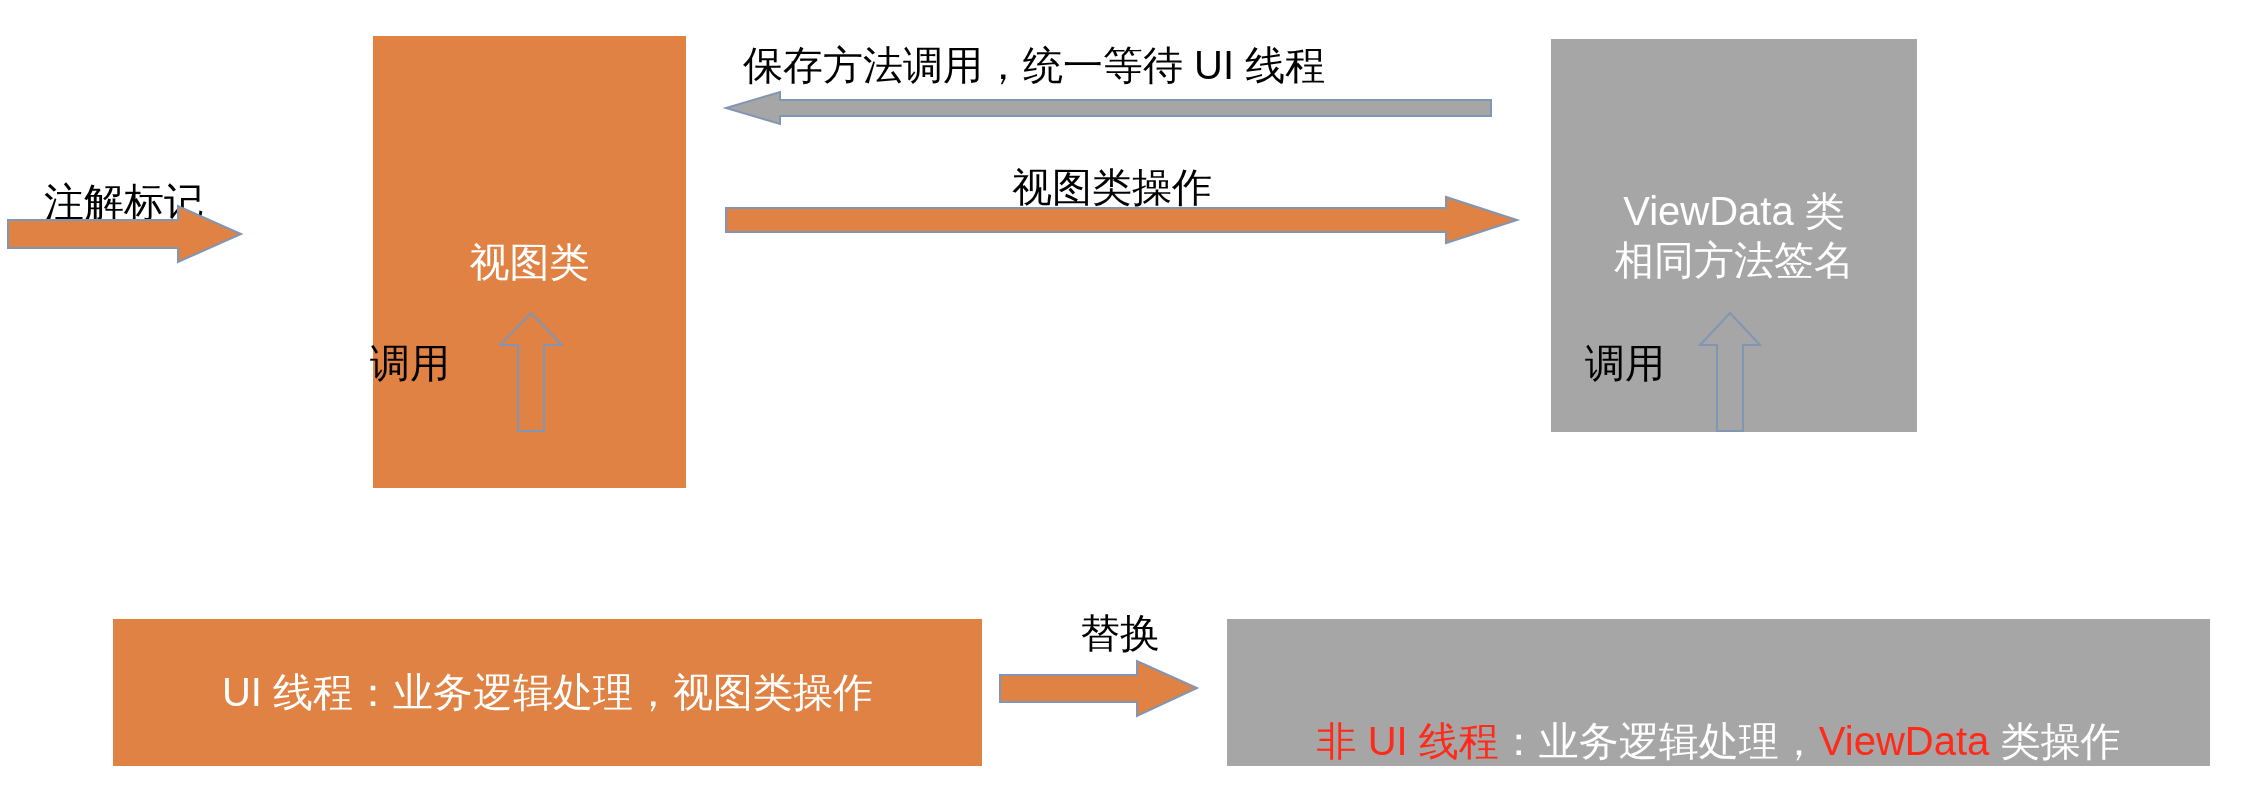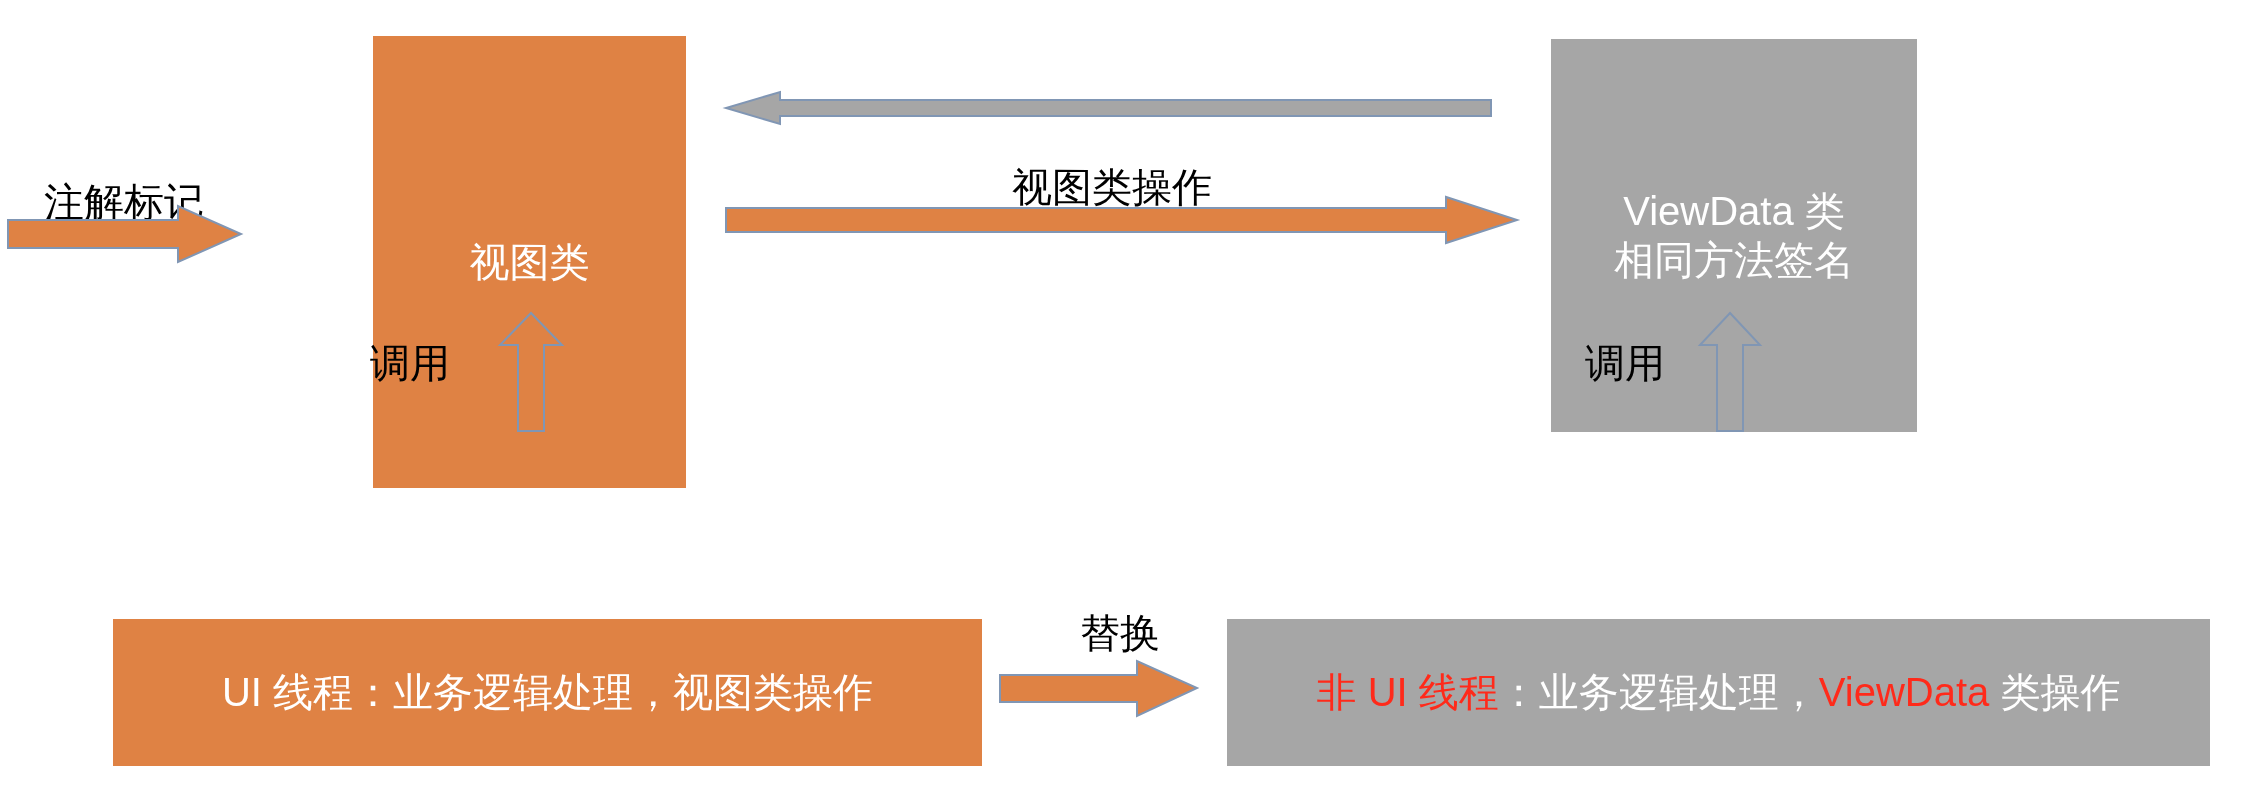--- a/index.html
+++ b/index.html
@@ -37,20 +37,21 @@
     font-size:40px;
     flex-direction:column;
   }
   #box-ui-thread{
     left:113px; top:619px; width:869px; height:147px;
     font-size:40px;
   }
   #box-non-ui-thread{
     left:1227px; top:619px; width:983px; height:147px;
     font-size:40px;
+    align-items:flex-end;
   }
   .red{color:#FF2A1A;}
   .white{color:#ffffff;}
 
   .label{
     position:absolute;
     color:#000000;
     font-size:40px;
     white-space:nowrap;
     line-height:1;
@@ -91,20 +92,21 @@
   </div>
 
   <div class="box box-gray" id="box-non-ui-thread">
     <span>
       <span class="red">非 UI 线程</span><span class="white">：业务逻辑处理，</span><span class="red">ViewData</span><span class="white"> 类操作</span>
     </span>
   </div>
 
   <div class="label" id="label-annotation">注解标记</div>
 
+  <div class="label" id="label-save-method">保存方法调用，统一等待 UI 线程</div>
 
   <div class="label" id="label-compile">视图类操作</div>
 
   <div class="label" id="label-call-left">调用</div>
 
   <div class="label" id="label-call-right">调用</div>
 
   <div class="label" id="label-replace">替换</div>
 
   <div class="arrow" id="arrow-annotation">

